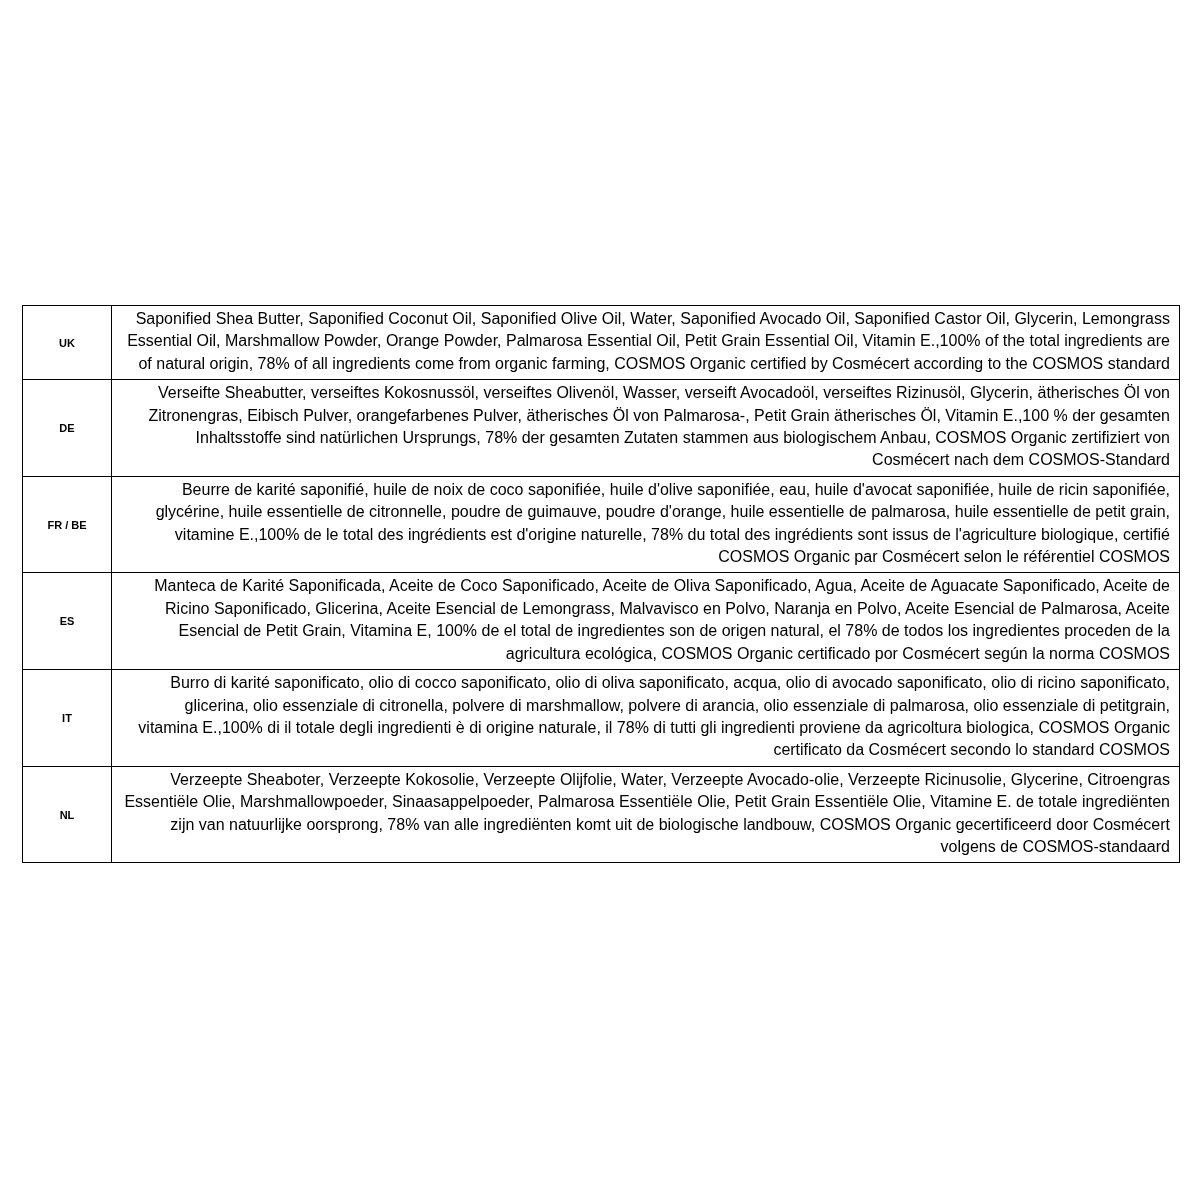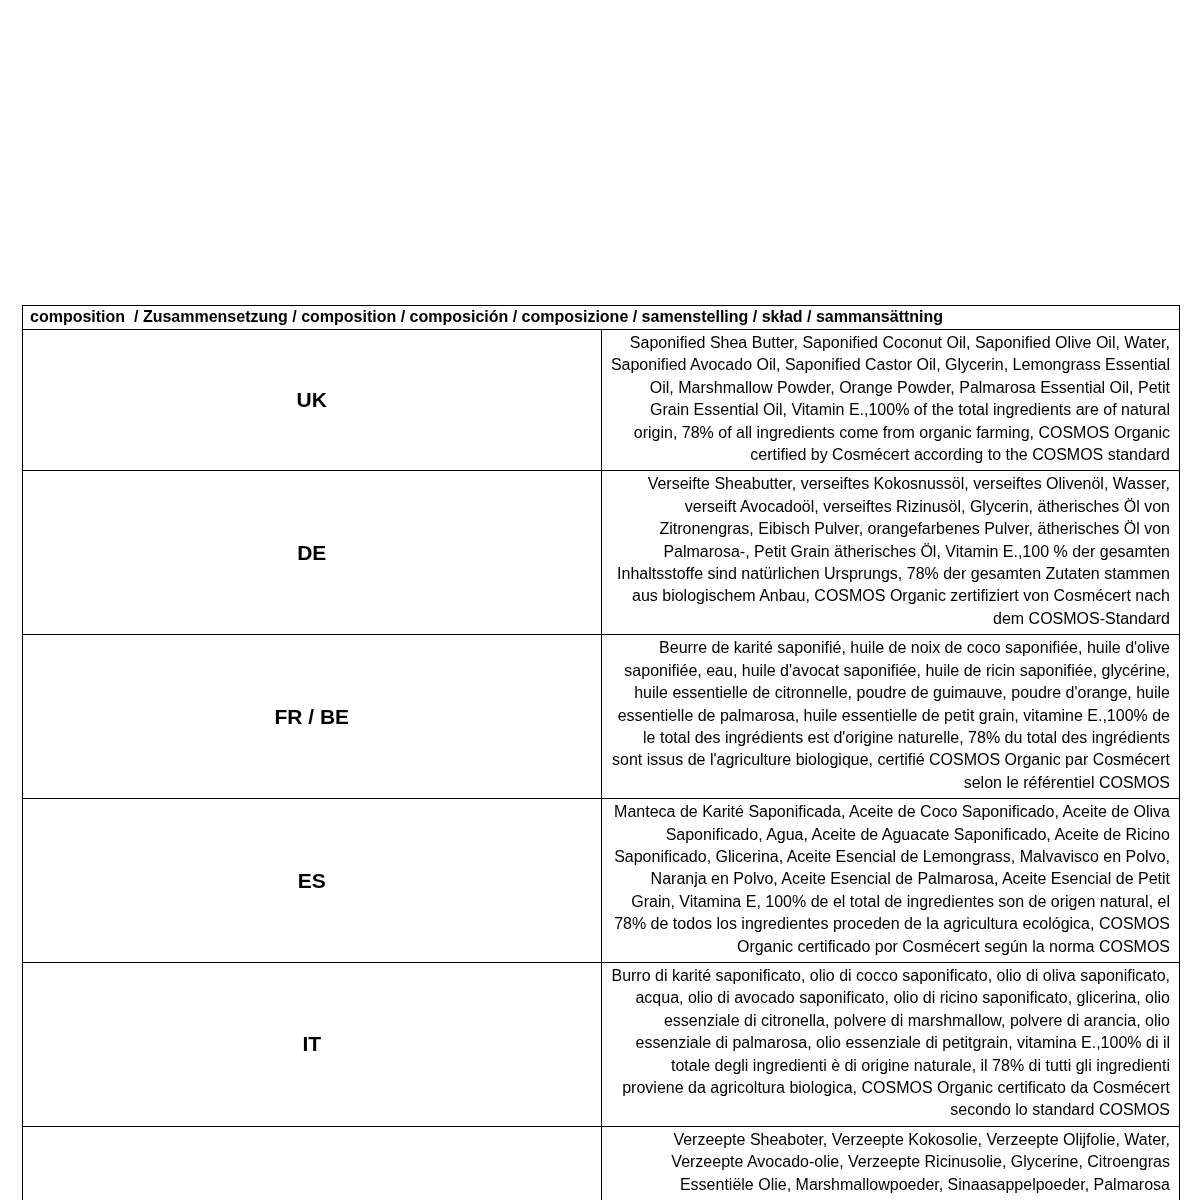--- a/index.html
+++ b/index.html
@@ -33,39 +33,36 @@
     font-size: 16px;
     padding: 2px 7px 3px 7px;
     white-space: pre;
     overflow: hidden;
   }
   td.code-cell {
     width: 86px;
     text-align: center;
     vertical-align: middle;
     font-weight: bold;
-    font-size: 21px;
+    font-size: 11px;
   }
   td.text-cell {
     font-size: 16px;
     line-height: 22.4px;
     padding: 2px 9px 4px 9px;
     vertical-align: middle;
     text-align: right;
   }
 </style>
 </head>
 <body>
 
 <div class="page">
   <table class="comp-table">
     <tbody>
-      <tr>
-        <td class="header-cell" colspan="2">composition  / Zusammensetzung / composition / composición / composizione / samenstelling / skład / sammansättning</td>
-      </tr>
 
       <tr>
         <td class="code-cell">UK</td>
         <td class="text-cell">Saponified Shea Butter, Saponified Coconut Oil, Saponified Olive Oil, Water, Saponified Avocado Oil, Saponified Castor Oil, Glycerin, Lemongrass Essential Oil, Marshmallow Powder, Orange Powder, Palmarosa Essential Oil, Petit Grain Essential Oil, Vitamin E.,100% of the total ingredients are of natural origin, 78% of all ingredients come from organic farming, COSMOS Organic certified by Cosmécert according to the COSMOS standard</td>
       </tr>
 
       <tr>
         <td class="code-cell">DE</td>
         <td class="text-cell">Verseifte Sheabutter, verseiftes Kokosnussöl, verseiftes Olivenöl, Wasser, verseift Avocadoöl, verseiftes Rizinusöl, Glycerin, ätherisches Öl von Zitronengras, Eibisch Pulver, orangefarbenes Pulver, ätherisches Öl von Palmarosa-, Petit Grain ätherisches Öl, Vitamin E.,100 % der gesamten Inhaltsstoffe sind natürlichen Ursprungs, 78% der gesamten Zutaten stammen aus biologischem Anbau, COSMOS Organic zertifiziert von Cosmécert nach dem COSMOS-Standard</td>
       </tr>

